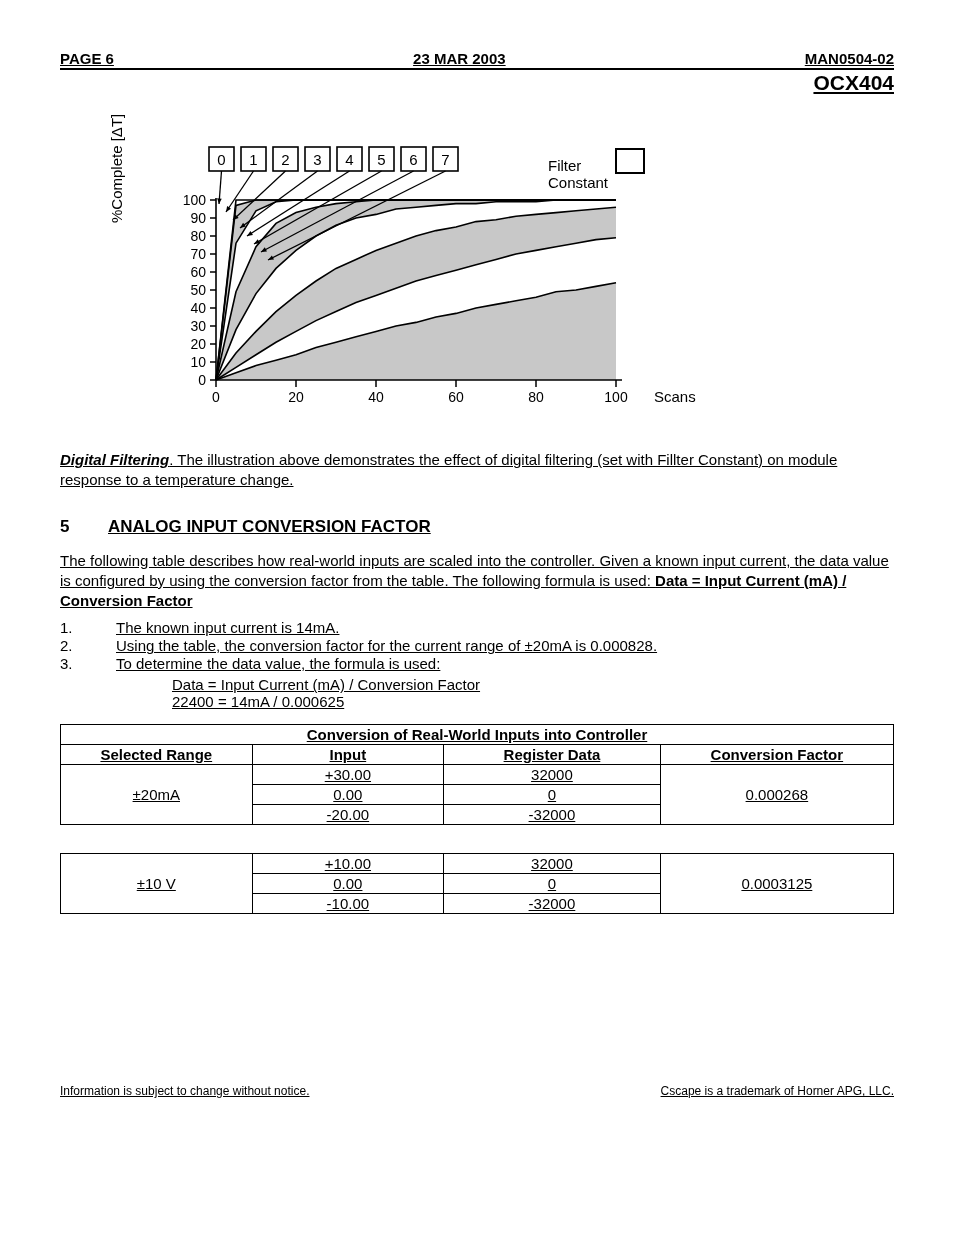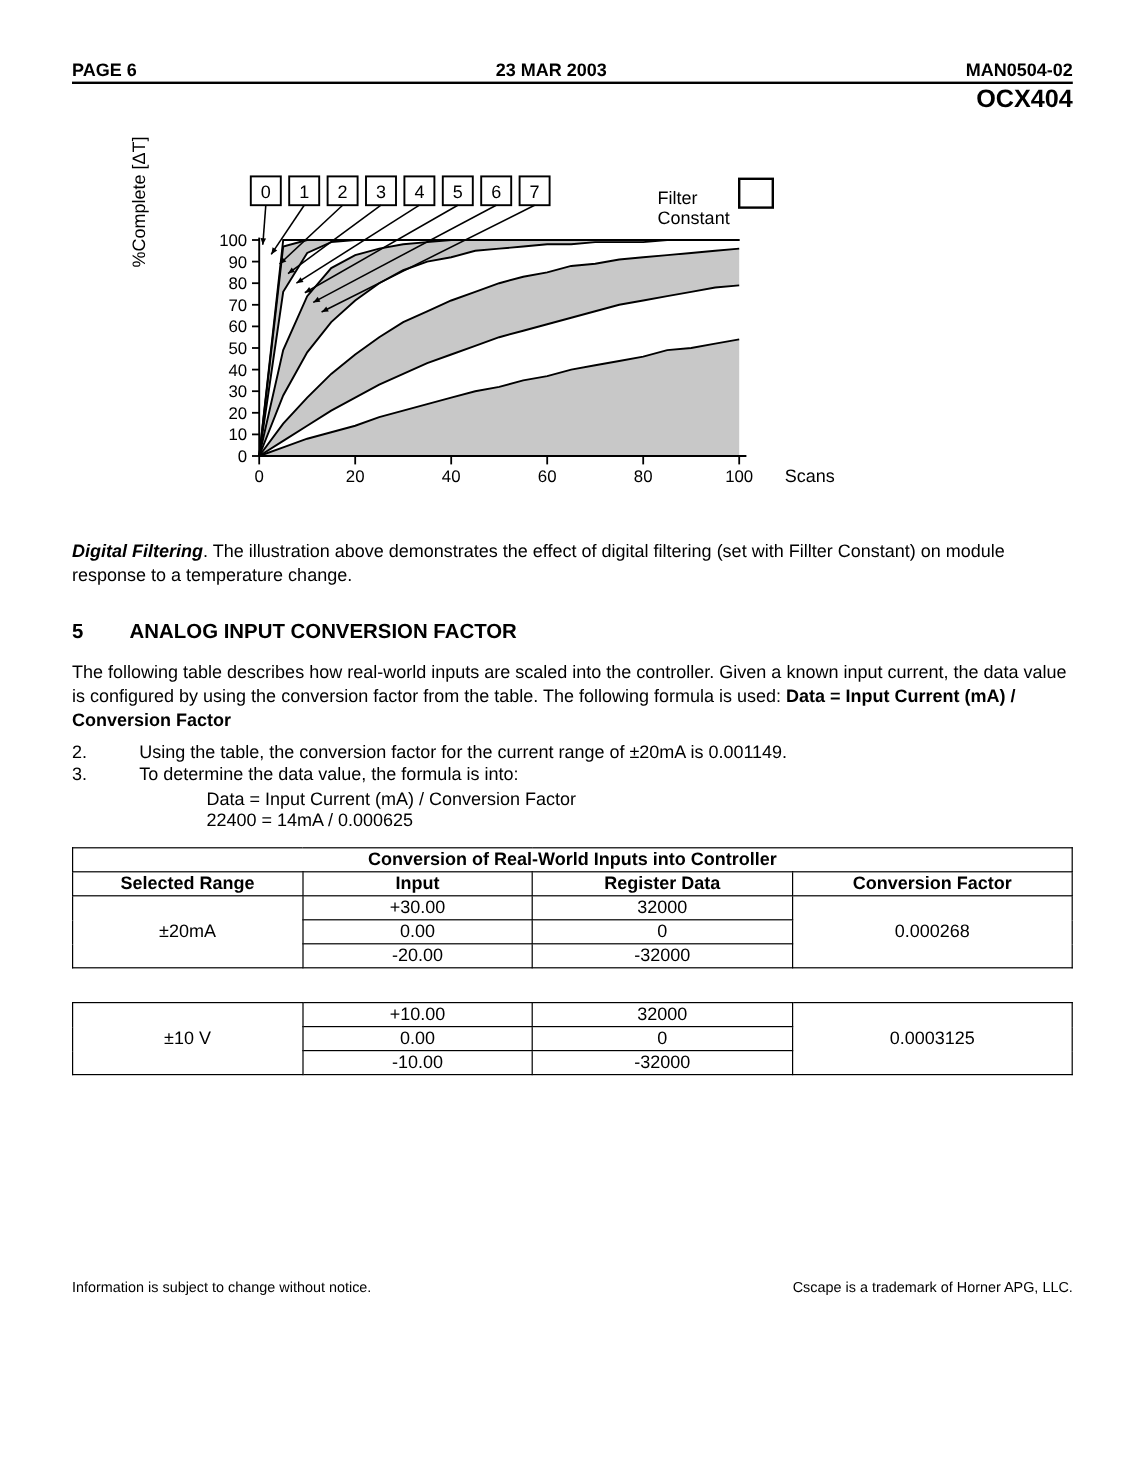--- a/index.html
+++ b/index.html
@@ -6,20 +6,21 @@
     margin: 0;
     padding: 0;
     background: #fff;
     font-family: Arial, Helvetica, sans-serif;
     font-size: 15px;
     color: #000;
     width: 954px;
   }
   .page {
     padding: 50px 60px 40px 60px;
+    text-decoration: underline;
   }
   .header-row {
     display: flex;
     justify-content: space-between;
     font-weight: bold;
     font-size: 15px;
     border-bottom: 2px solid #000;
     padding-bottom: 1px;
   }
   .header-sub {
@@ -209,22 +210,23 @@
   <div class="section-title">
     <span class="sec-num">5</span><span>ANALOG INPUT CONVERSION FACTOR</span>
   </div>
 
   <p class="body-text">
     <span>The following table describes how real-world inputs are scaled into the controller.  Given a known input current, the data value is configured by using the conversion factor from the table.  The following formula is used:  </span><span class="bold">Data = Input Current (mA)  /  Conversion Factor</span>
   </p>
 
 
   <ol class="steps">
-    <li><span class="n">2.</span><span>Using the table, the conversion factor for the current range of ±20mA is 0.001149.</span></li>
-    <li><span class="n">3.</span><span>To determine the data value, the formula is into:</span></li>
+    <li><span class="n">1.</span><span>The known input current is 14mA.</span></li>
+    <li><span class="n">2.</span><span>Using the table, the conversion factor for the current range of ±20mA is 0.000828.</span></li>
+    <li><span class="n">3.</span><span>To determine the data value, the formula is used:</span></li>
   </ol>
   <div class="step-indent">Data = Input Current (mA) / Conversion Factor</div>
   <div class="step-indent">22400 = 14mA / 0.000625</div>
 
   <table class="conv">
     <tbody>
         <tr class="title-row">
           <td colspan="4">Conversion of Real-World Inputs into Controller</td>
         </tr>
     <tr class="hdr">

